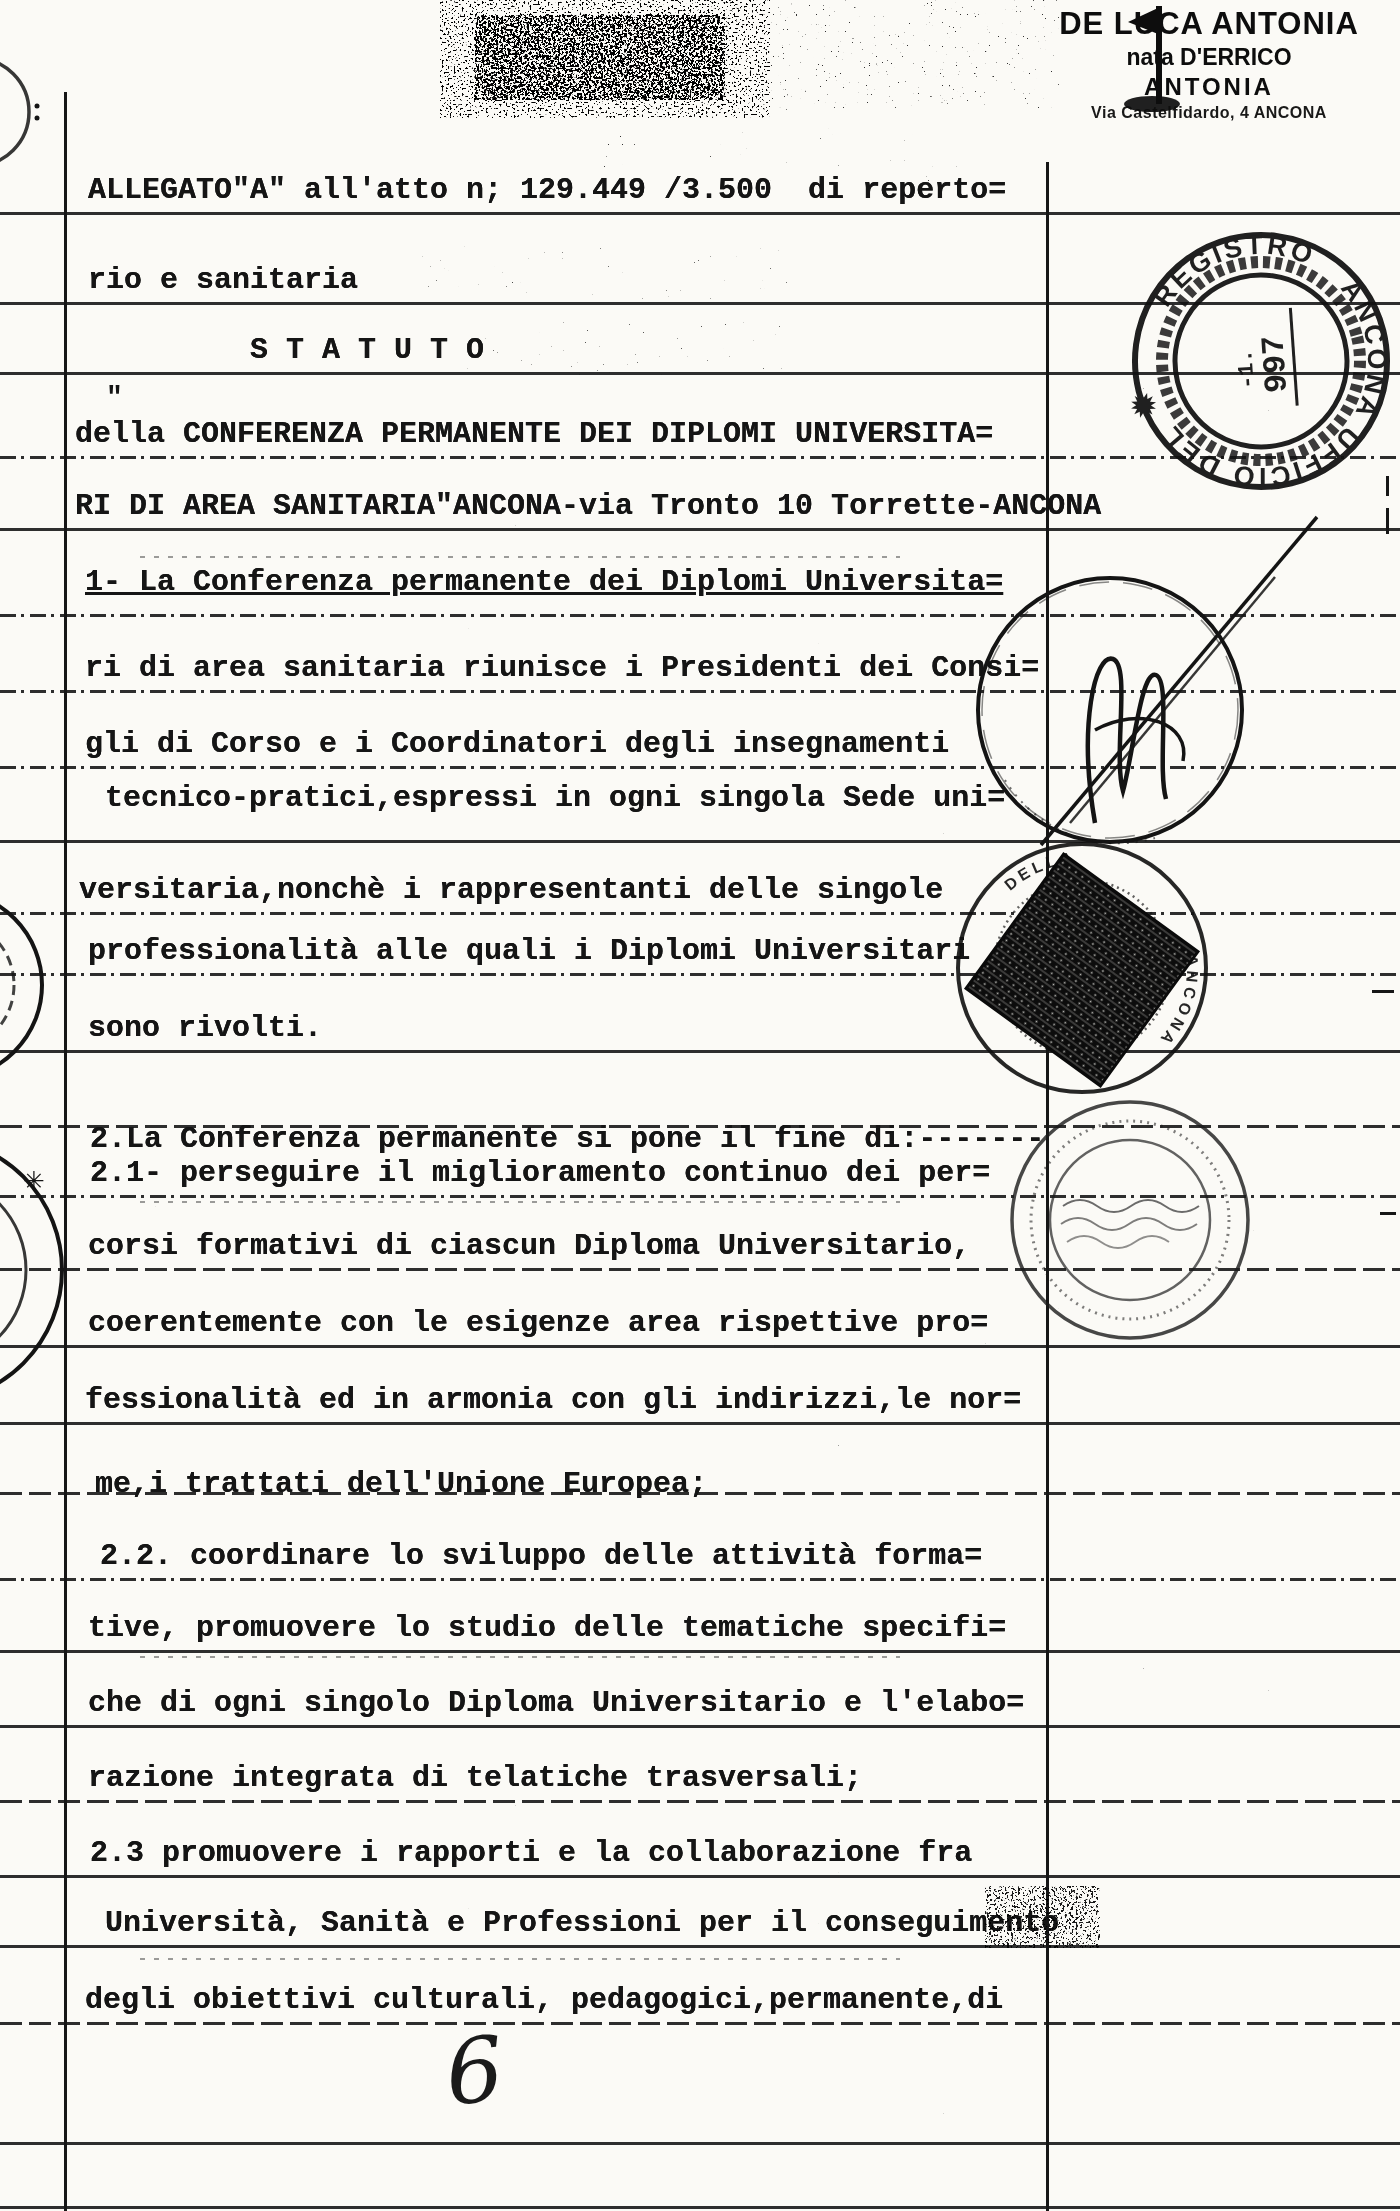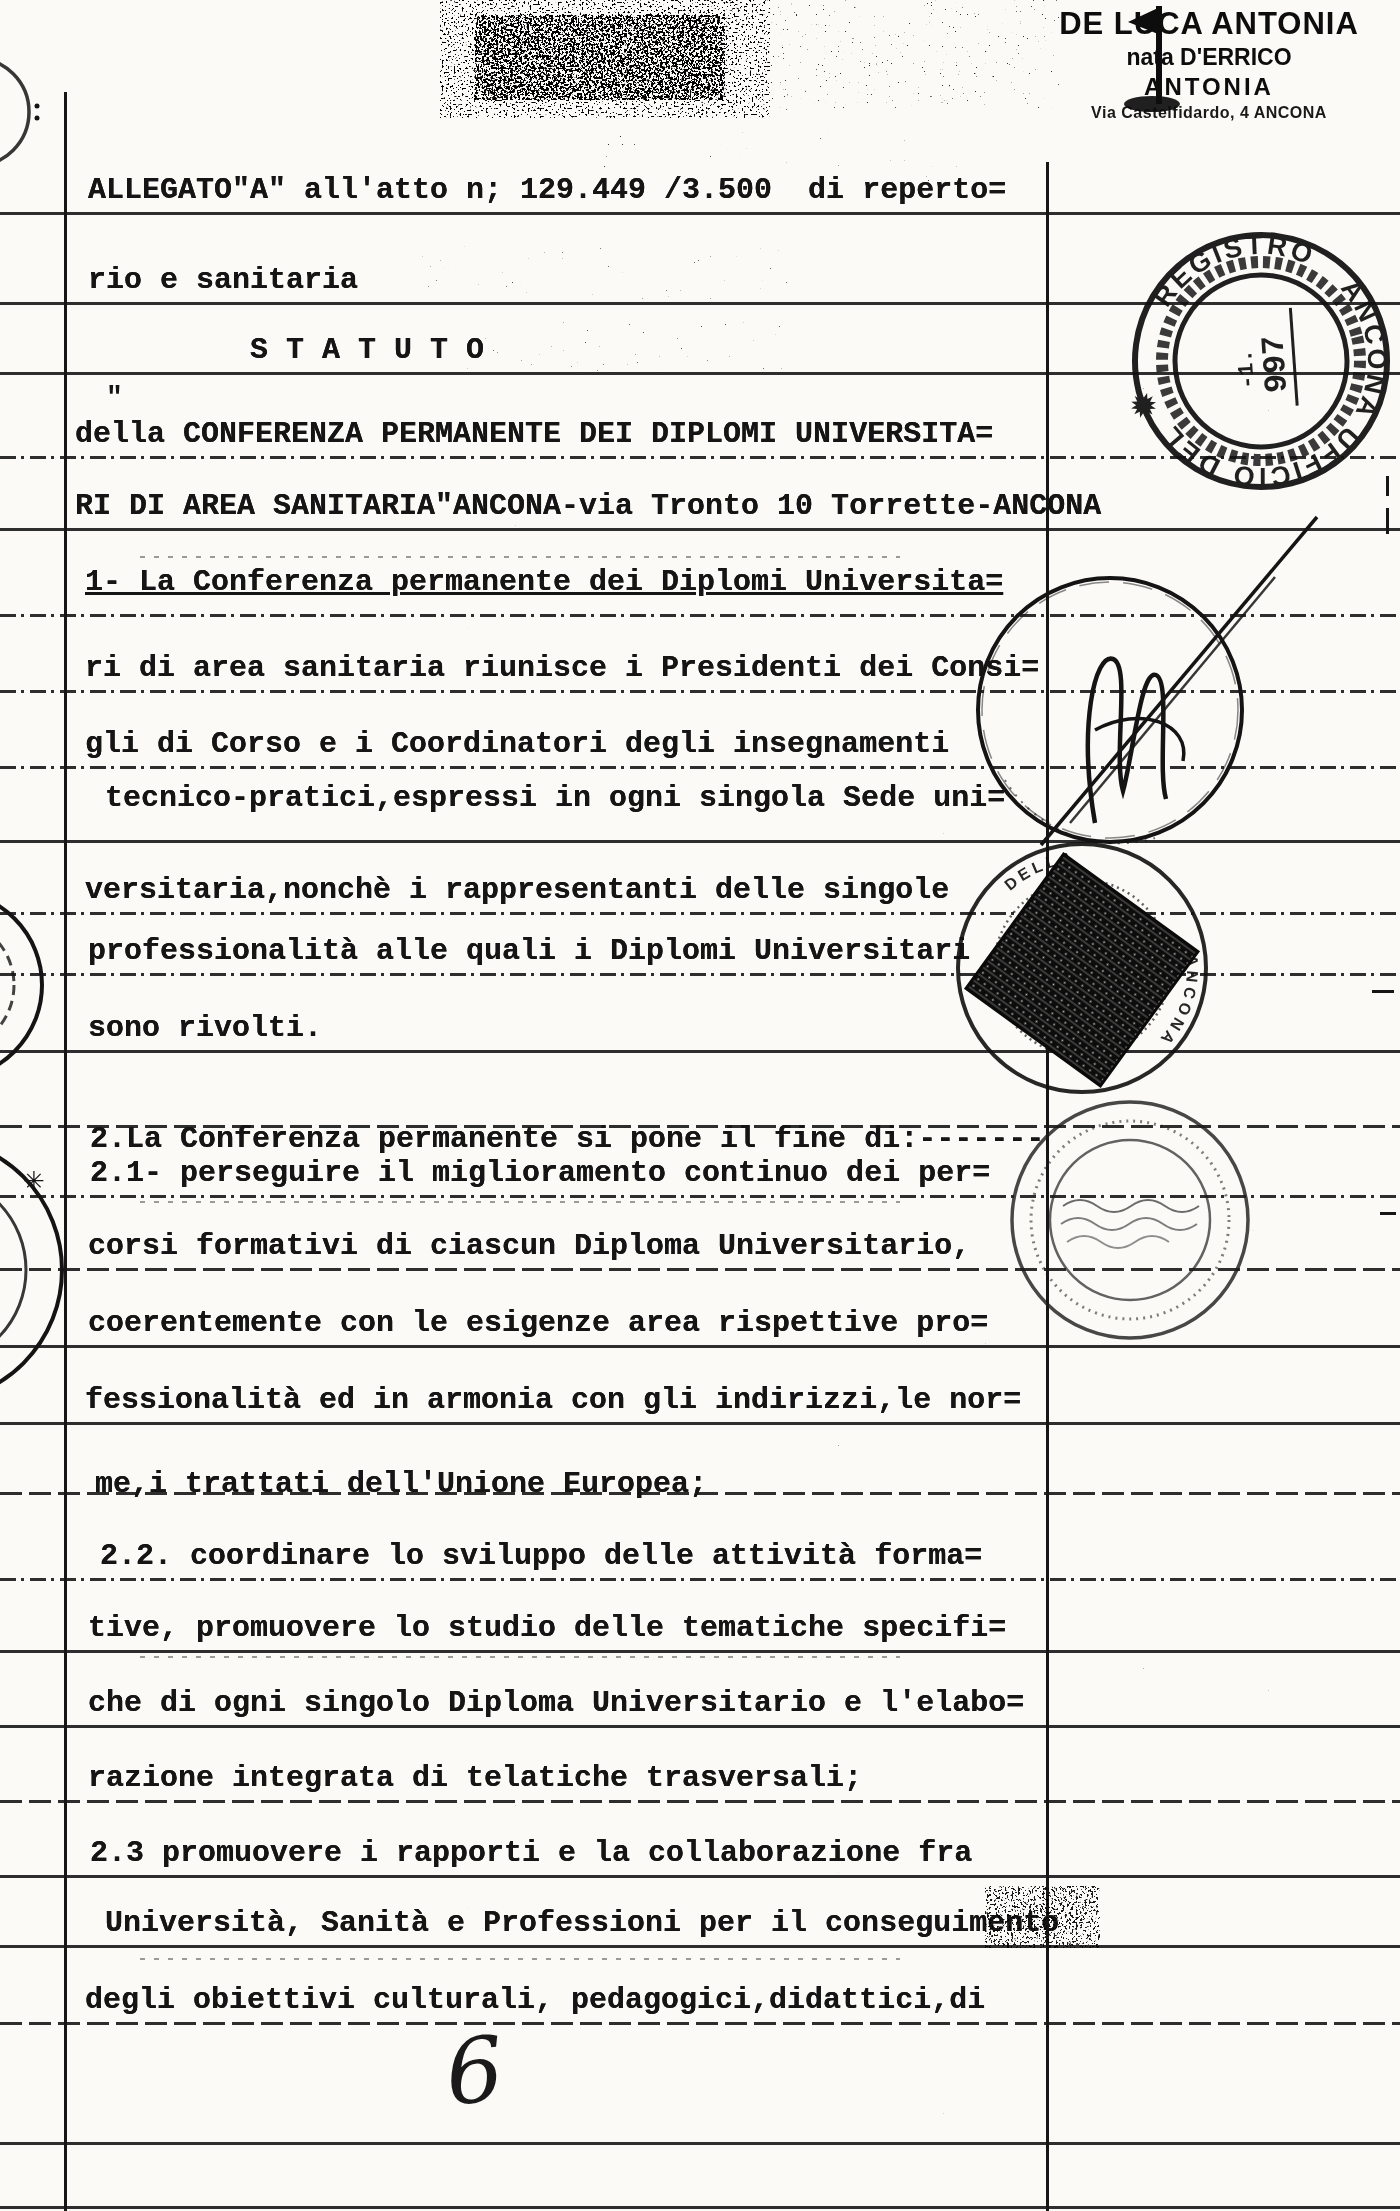--- a/index.html
+++ b/index.html
@@ -81,36 +81,36 @@
   <div id="lines">
       <div class="tline" style="top: 170px; left: 88px;">ALLEGATO"A" all'atto n; 129.449 /3.500  di reperto=</div>
       <div class="tline" style="top: 260px; left: 88px;">rio e sanitaria</div>
       <div class="tline" style="top: 330px; left: 250px;">S T A T U T O</div>
       <div class="tline" style="top: 414px; left: 75px;">della CONFERENZA PERMANENTE DEI DIPLOMI UNIVERSITA=</div>
       <div class="tline" style="top: 486px; left: 75px;">RI DI AREA SANITARIA"ANCONA-via Tronto 10 Torrette-ANCONA</div>
       <div class="tline" style="top: 562px; left: 85px; text-decoration: underline;">1- La Conferenza permanente dei Diplomi Universita=</div>
       <div class="tline" style="top: 648px; left: 85px;">ri di area sanitaria riunisce i Presidenti dei Consi=</div>
       <div class="tline" style="top: 724px; left: 85px;">gli di Corso e i Coordinatori degli insegnamenti</div>
       <div class="tline" style="top: 778px; left: 85px; margin-left: 20px;">tecnico-pratici,espressi in ogni singola Sede uni=</div>
-      <div class="tline" style="top: 870px; left: 85px;">versitaria,nonchè i rappresentanti delle singole</div>
+      <div class="tline" style="top: 870px; left: 79px;">versitaria,nonchè i rappresentanti delle singole</div>
       <div class="tline" style="top: 931px; left: 88px;">professionalità alle quali i Diplomi Universitari</div>
       <div class="tline" style="top: 1008px; left: 88px;">sono rivolti.</div>
       <div class="tline" style="top: 1083px; left: 90px; margin-top: 36px;">2.La Conferenza permanente si pone il fine di:-------</div>
       <div class="tline" style="top: 1153px; left: 90px;">2.1- perseguire il miglioramento continuo dei per=</div>
       <div class="tline" style="top: 1226px; left: 88px;">corsi formativi di ciascun Diploma Universitario,</div>
       <div class="tline" style="top: 1303px; left: 88px;">coerentemente con le esigenze area rispettive pro=</div>
       <div class="tline" style="top: 1380px; left: 85px;">fessionalità ed in armonia con gli indirizzi,le nor=</div>
       <div class="tline" style="top: 1450px; left: 95px; margin-top: 14px;">me,i trattati dell'Unione Europea;</div>
       <div class="tline" style="top: 1536px; left: 100px;">2.2. coordinare lo sviluppo delle attività forma=</div>
       <div class="tline" style="top: 1608px; left: 88px;">tive, promuovere lo studio delle tematiche specifi=</div>
       <div class="tline" style="top: 1683px; left: 88px;">che di ogni singolo Diploma Universitario e l'elabo=</div>
       <div class="tline" style="top: 1758px; left: 88px;">razione integrata di telatiche trasversali;</div>
       <div class="tline" style="top: 1833px; left: 90px;">2.3 promuovere i rapporti e la collaborazione fra</div>
       <div class="tline" style="top: 1903px; left: 105px;">Università, Sanità e Professioni per il conseguimento</div>
-      <div class="tline" style="top: 1980px; left: 85px;">degli obiettivi culturali, pedagogici,didattici,di</div>
+      <div class="tline" style="top: 1980px; left: 85px;">degli obiettivi culturali, pedagogici,permanente,di</div>
     </div>
 
   <div class="vline" style="left:64px;top:92px;width:3px;height:2119px;"></div>
   <div class="vline" style="left:1046px;top:162px;width:3px;height:2049px;"></div>
 
   <div class="mark" style="left:1386px;top:476px;width:3px;height:20px;"></div>
   <div class="mark" style="left:1386px;top:508px;width:3px;height:26px;"></div>
   <div class="mark" style="left:1372px;top:990px;width:22px;height:3px;"></div>
   <div class="mark" style="left:1380px;top:1212px;width:16px;height:3px;"></div>
 

